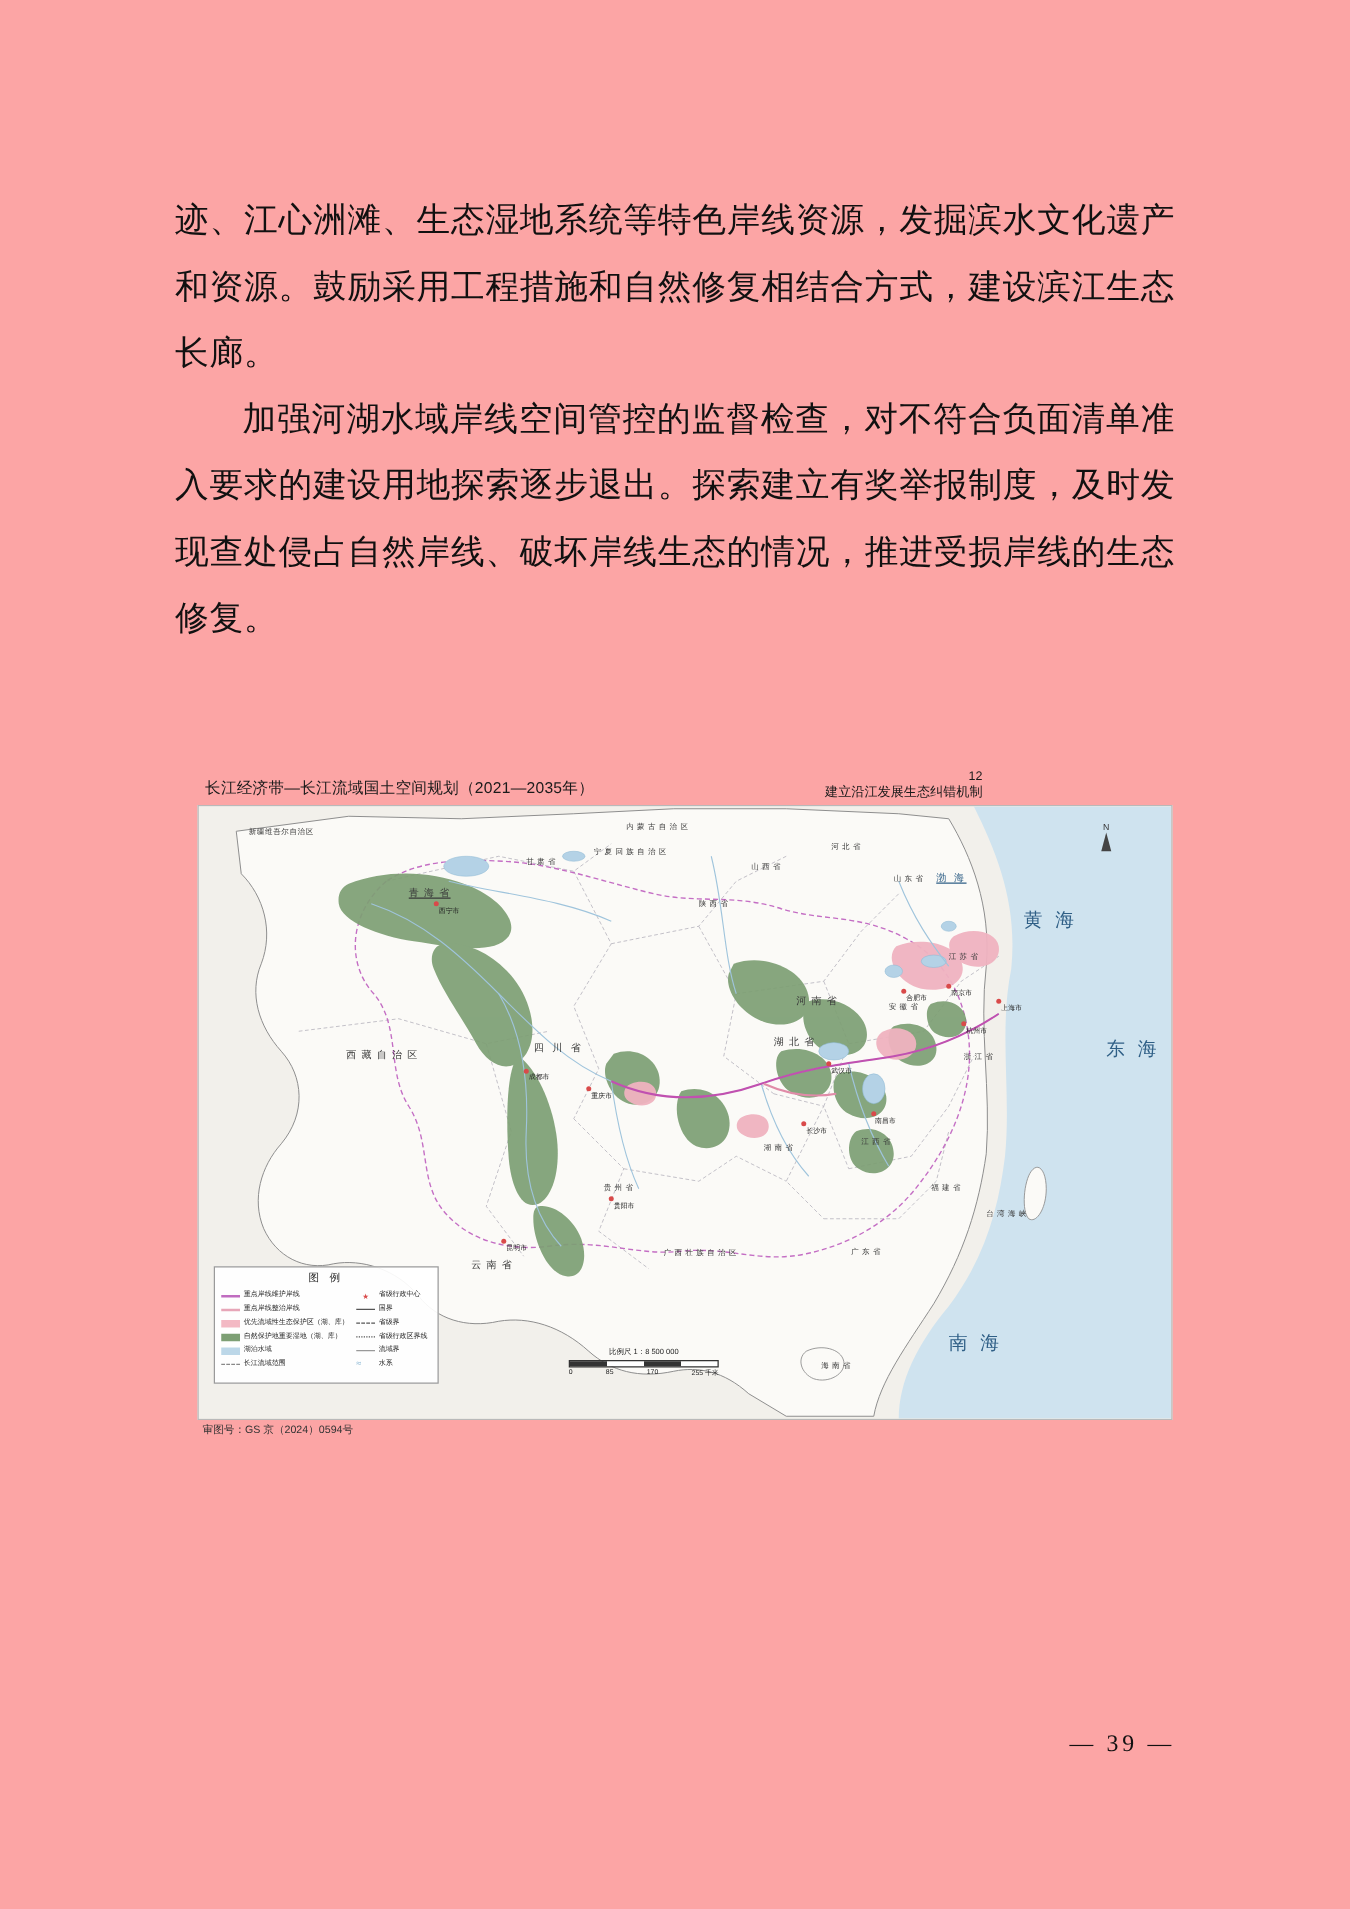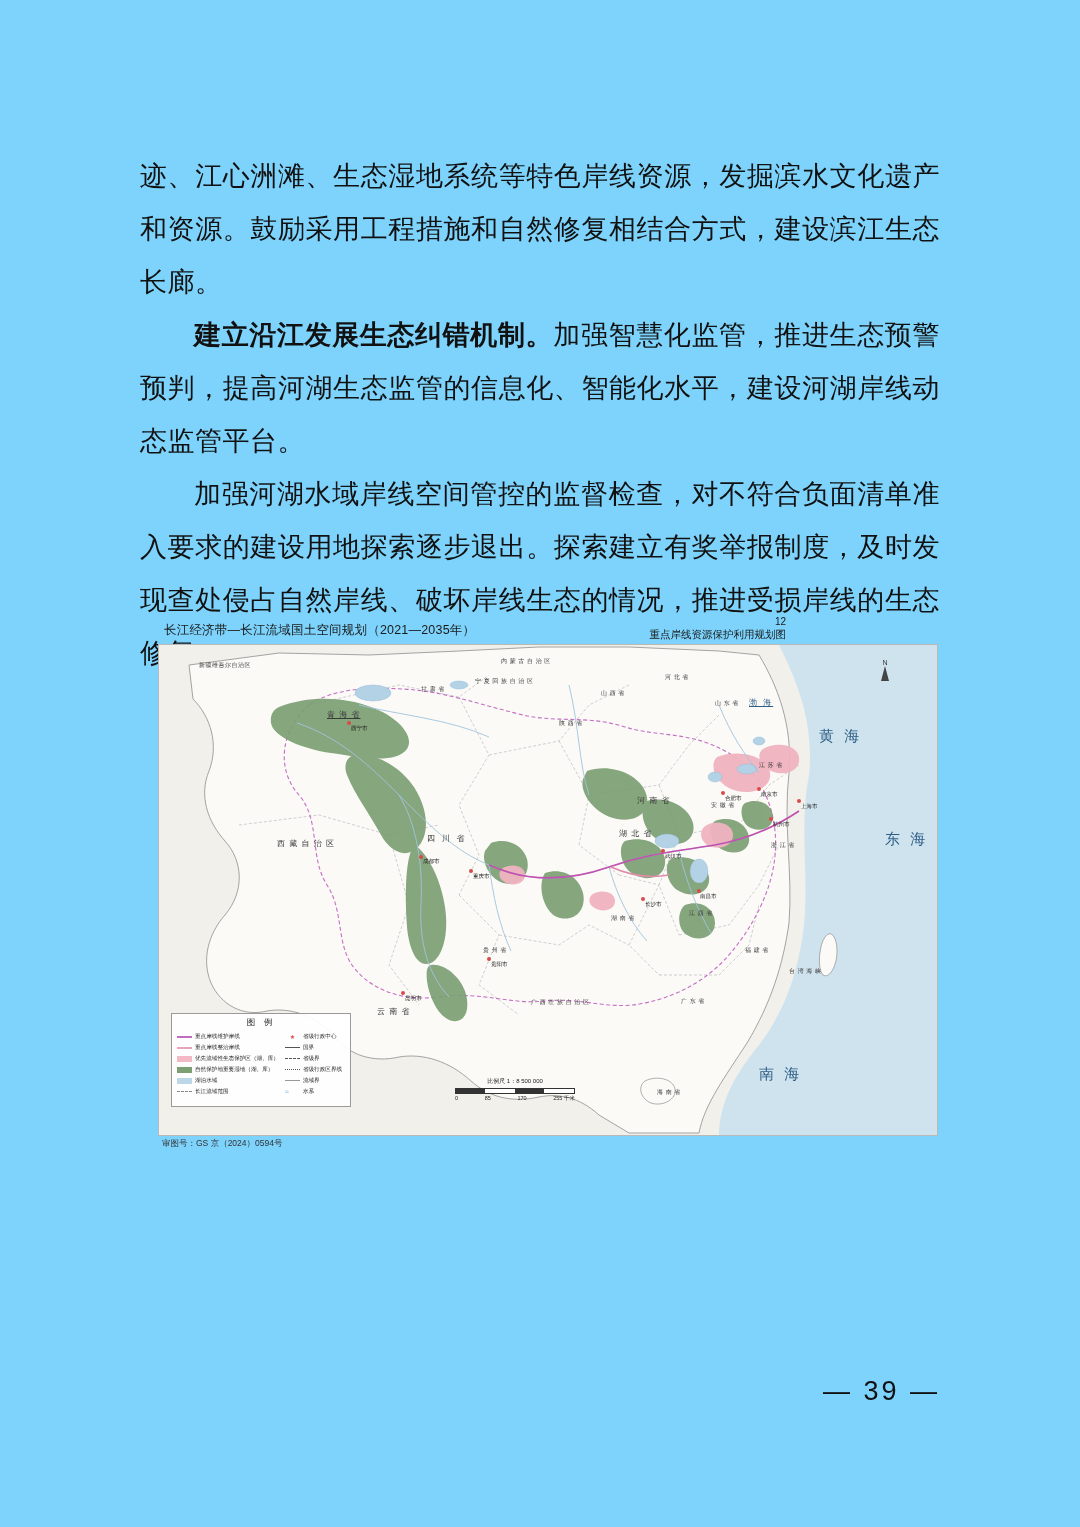--- a/index.html
+++ b/index.html
@@ -11,21 +11,21 @@
     width: 1080px;
     height: 1527px;
     position: relative;
     font-family: "Liberation Serif", serif;
     color: #1a1a1a;
     overflow: hidden;
   }
   .page {
     position: absolute;
     inset: 0;
-    background: #7dd3fc;
+    background: #fca5a5;
   }
   .text-body {
     position: absolute;
     left: 140px;
     top: 150px;
     width: 800px;
   }
   .para {
     font-size: 27px;
     line-height: 53px;
@@ -182,44 +182,43 @@
   }
   .ml-prov { font-size: 8px; }
   .ml-small { font-size: 6px; letter-spacing: 0.5px; }
   .ml-sea { font-size: 15px; color:#2f5f86; letter-spacing: 3px; }
   .ml-sea2 { font-size: 8px; color:#2f5f86; letter-spacing: 2px; text-decoration: underline; }
   .ml-city { font-size: 5.5px; color:#222; letter-spacing:0; }
   .page-number {
     position: absolute;
     right: 140px;
     bottom: 120px;
-    font-size: 27px;
-    font-family: Liberation Sans, sans-serif;
+    font-size: 19px;
+    font-family: Liberation Serif, serif;
     color: #111;
     letter-spacing: 3px;
   }
 </style>
 </head>
 <body>
 
 <div class="page">
 
   <div class="text-body">
     <p class="para">迹、江心洲滩、生态湿地系统等特色岸线资源，发掘滨水文化遗产和资源。鼓励采用工程措施和自然修复相结合方式，建设滨江生态长廊。</p>
-    <p class="para indent"><b>建立沿江发展生态纠错机制。</b><span>加强智慧化监管，推进生态预警预判，提高河湖生态监管的信息化、智能化水平，建设河湖岸线动态监管平台。</span></p>
     <p class="para indent">加强河湖水域岸线空间管控的监督检查，对不符合负面清单准入要求的建设用地探索逐步退出。探索建立有奖举报制度，及时发现查处侵占自然岸线、破坏岸线生态的情况，推进受损岸线的生态修复。</p>
   </div>
 
   <div class="figure">
 
     <div class="fig-header">
       <div class="fig-title">长江经济带—长江流域国土空间规划（2021—2035年）</div>
       <div class="fig-right">
         <span class="fig-num">12</span>
-        <span class="fig-subtitle">重点岸线资源保护利用规划图</span>
+        <span class="fig-subtitle">建立沿江发展生态纠错机制</span>
       </div>
     </div>
 
     <div class="map-frame">
 
       <svg class="map-svg" width="778" height="490" viewBox="0 0 778 490">
 
         <rect x="0" y="0" width="778" height="490" fill="#f2f0eb"></rect>
         <path d="M620,0 L778,0 L778,490 L560,490 C560,460 575,430 600,400 C630,360 640,320 645,280 C650,230 640,180 650,130 C655,80 640,40 620,0 Z" fill="#cfe3ef"></path>
 

